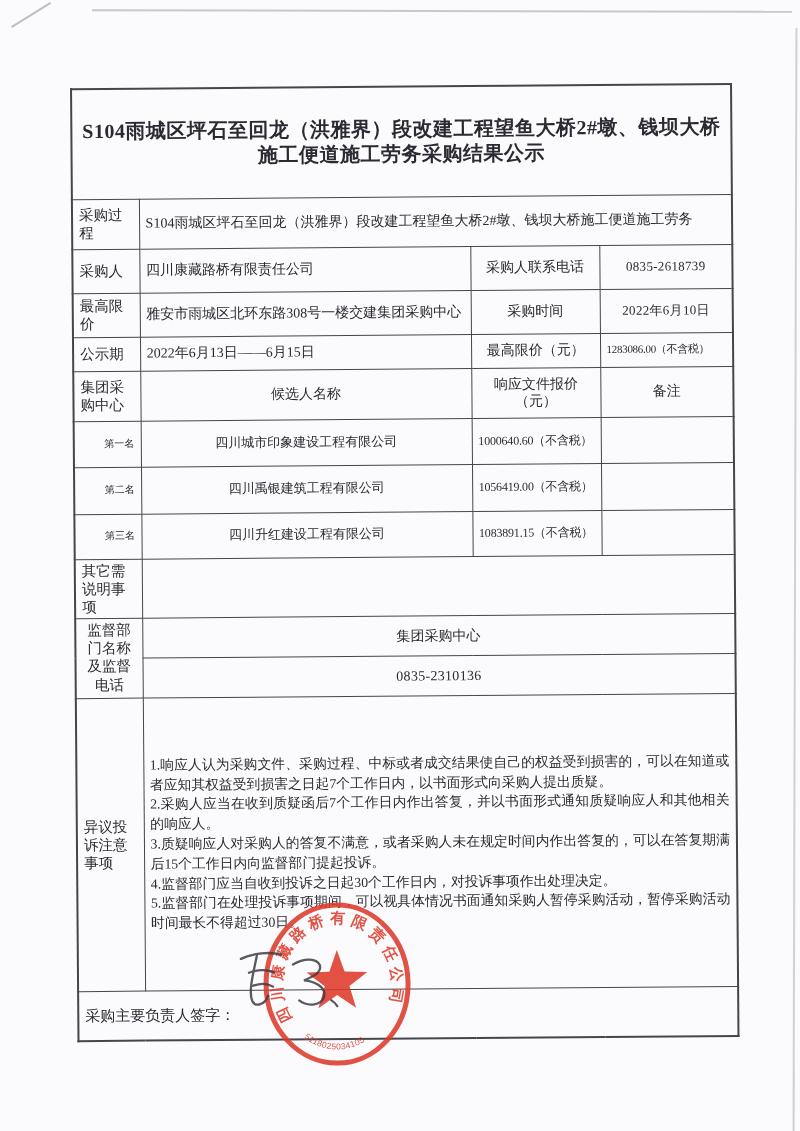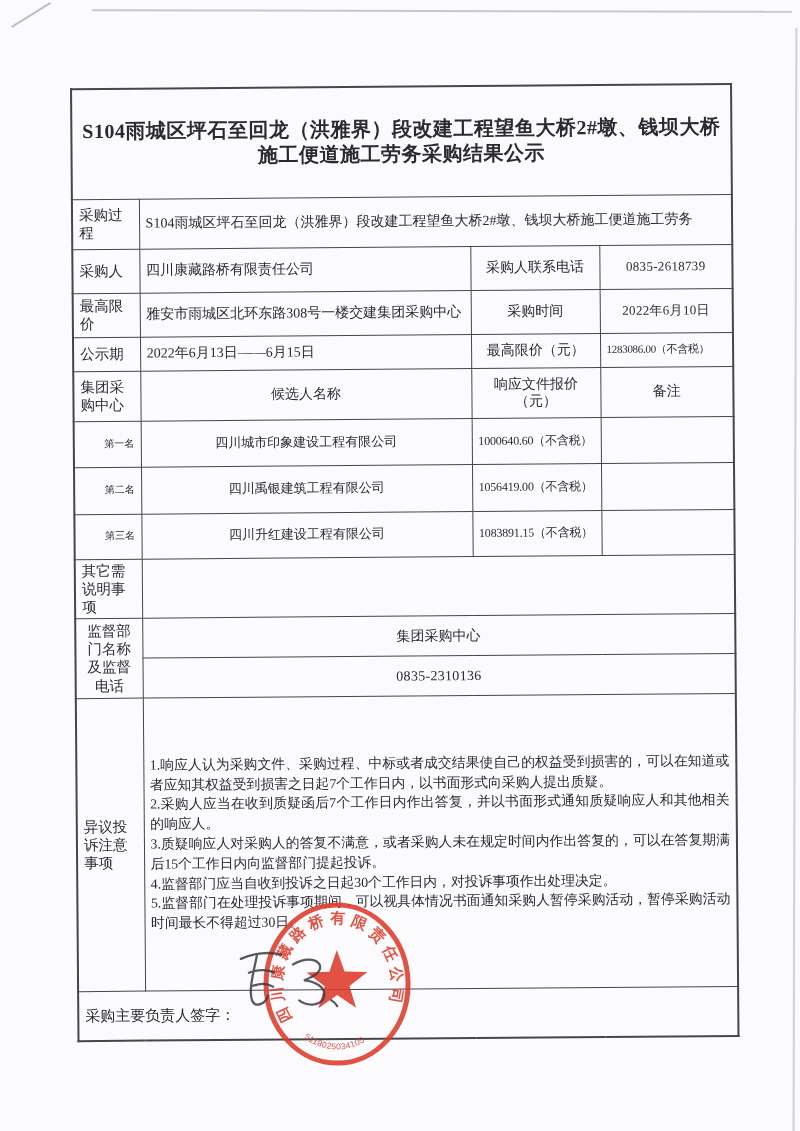--- a/index.html
+++ b/index.html
@@ -22,21 +22,21 @@
 
   table.doc{border-collapse:collapse;table-layout:fixed;width:660px;
     border:2px solid #45454d;}
   table.doc td{border:1px solid #45454d;vertical-align:middle;
     overflow:hidden;padding:2px 6px;line-height:1.25;}
 
   td.title-cell{text-align:center;font-weight:bold;font-size:20px;
     line-height:34px;padding:0 26px;letter-spacing:.5px;}
 
   td.lbl{font-size:14.5px;padding:2px 5px;line-height:17.5px;}
-  td.lbl-center{text-align:center;}
+  td.lbl-center{text-align:center;font-family:Liberation Mono, monospace;}
   td.val{font-size:14px;padding:2px 8px;}
   td.center{text-align:center;}
   td.rank{font-size:10px;text-align:right;padding:2px 2px;}
   td.cand-name{font-size:13px;text-align:center;}
   td.price{font-size:12px;padding:2px 6px;letter-spacing:-0.2px;}
   td.price-max{font-size:11px;padding:2px 3px;letter-spacing:-0.3px;}
   td.head3{font-size:14px;text-align:center;line-height:18px;padding:2px 10px;}
   td.phone{font-size:13px;text-align:center;letter-spacing:.3px;}
   td.other-lbl{height:36px;line-height:16.5px;vertical-align:top;padding-top:2px;}
   td.objection-text{vertical-align:middle;padding:10px 10px 6px 10px;}

